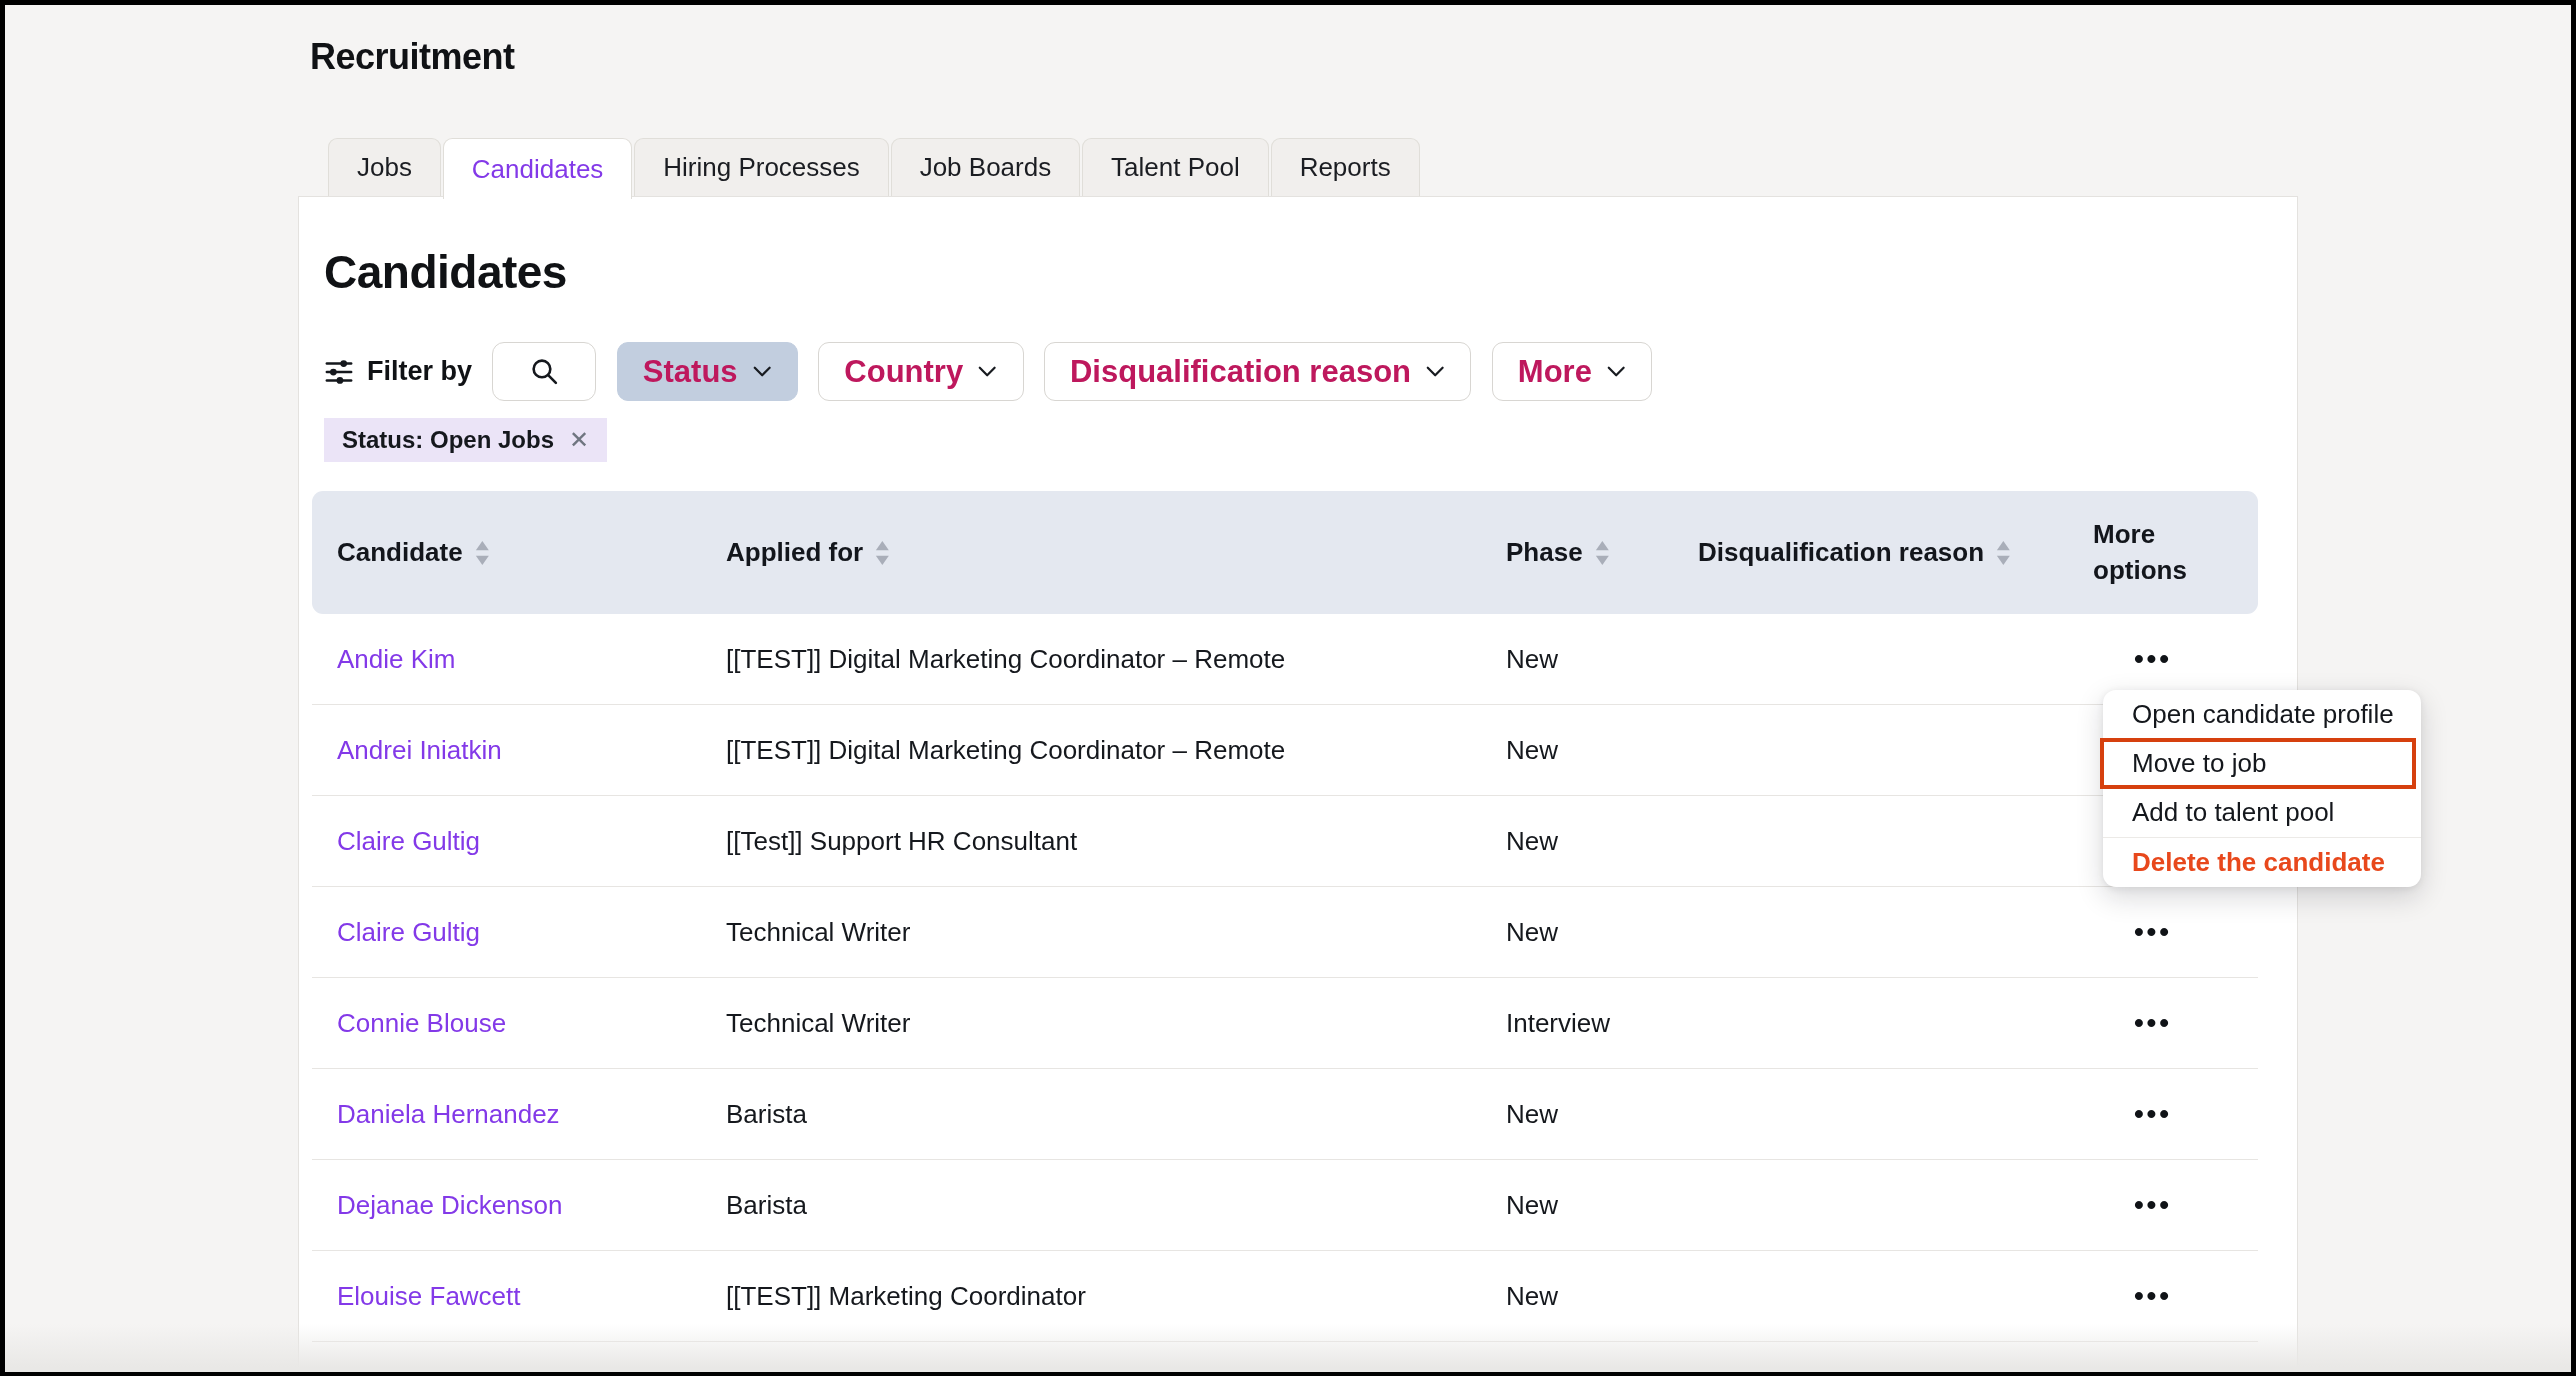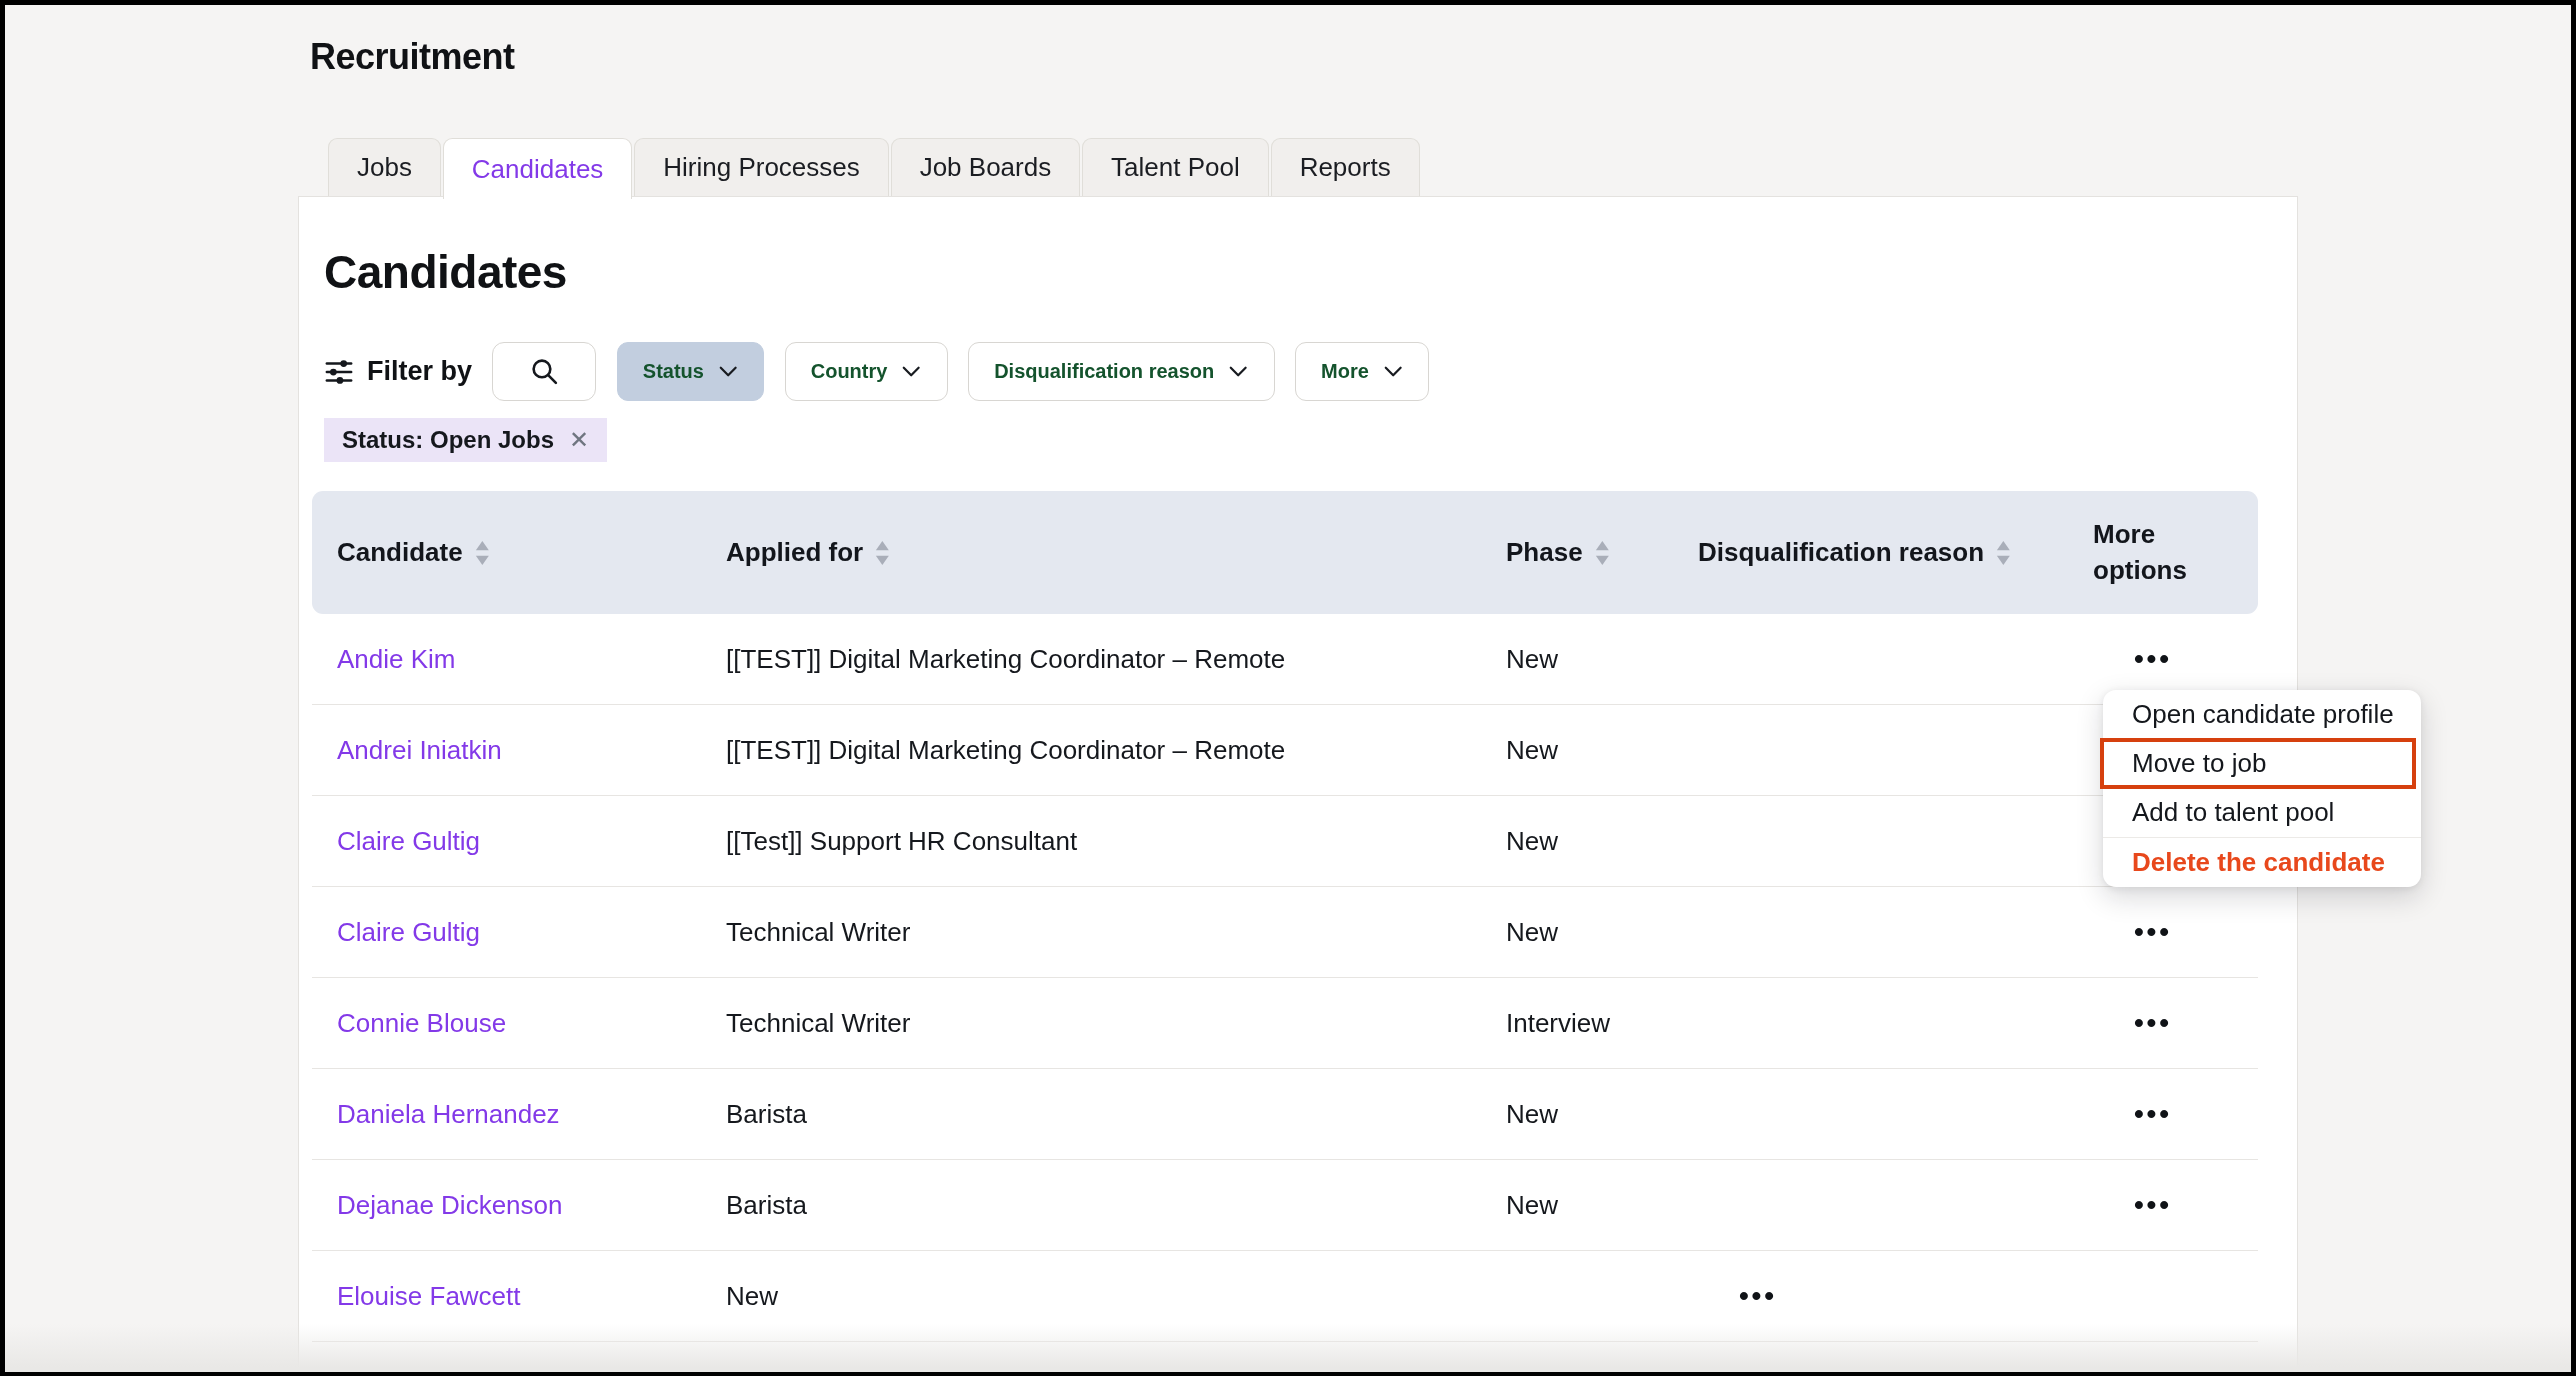--- a/index.html
+++ b/index.html
@@ -18,22 +18,22 @@
   .tab.active{background:#fff;color:var(--purple,#8339e8);height:61px;z-index:4;}
   
   .card{position:absolute;left:293px;top:191px;width:2000px;height:1181px;background:#fff;
         border:0.9px solid #e4e2df;box-sizing:border-box;}
   .panel-heading{position:absolute;left:25px;top:48px;margin:0;font-size:46px;font-weight:800;letter-spacing:-0.5px;color:#101215;}
   
   .filter-row{position:absolute;left:25px;top:144px;display:flex;align-items:center;gap:20.4px;height:61px;}
   .filter-by{display:inline-flex;align-items:center;gap:13px;font-size:27px;font-weight:bold;color:#101215;}
   .icon-btn{width:104px;height:59px;background:#fff;border:0.9px solid #d8d6d2;border-radius:12px;
             display:inline-flex;align-items:center;justify-content:center;cursor:pointer;}
-  .filter-btn{display:inline-flex;align-items:center;gap:14px;height:59px;padding:0 25px;font-size:20px;font-weight:bold;
-              color:#14532d;background:#fff;border:0.9px solid #d8d6d2;border-radius:11px;cursor:pointer;
+  .filter-btn{display:inline-flex;align-items:center;gap:14px;height:59px;padding:0 25px;font-size:31px;font-weight:bold;
+              color:#be185d;background:#fff;border:0.9px solid #d8d6d2;border-radius:11px;cursor:pointer;
               font-family:"Liberation Sans",sans-serif;white-space:nowrap;}
   .filter-btn.selected{background:var(--status-btn-bg,#c2cedf);border-color:var(--status-btn-bg,#c2cedf);}
   
   .chip-row{position:absolute;left:25px;top:221px;}
   .chip{display:inline-flex;align-items:center;height:44px;padding:0 18px;background:var(--chip-bg,#ebe4f7);
         border-radius:0;font-size:24px;font-weight:bold;color:#15181d;}
   .chip-x{margin-left:15px;font-size:24px;font-weight:normal;color:#6f7580;cursor:pointer;}
   
   .table{position:absolute;left:13px;top:294px;width:1946px;}
   .thead{display:grid;grid-template-columns:389px 780px 192px 395px 1fr;align-items:center;
@@ -233,20 +233,21 @@
         </div>
         <div class="tr">
           <div class="cell"><a class="candidate-link">Dejanae Dickenson</a></div>
           <div class="cell">Barista</div>
           <div class="cell">New</div>
           <div class="cell"></div>
           <div class="cell"><button class="ellipsis-btn"><span>•••</span></button></div>
         </div>
         <div class="tr">
           <div class="cell"><a class="candidate-link">Elouise Fawcett</a></div>
+          <div class="cell">[[TEST]] Marketing Coordinator</div>
           <div class="cell">New</div>
           <div class="cell"></div>
           <div class="cell"><button class="ellipsis-btn"><span>•••</span></button></div>
         </div>
       </div>
   </div>
 </div>
 
 <div class="menu" id="menu">
     <div class="menu-item">

